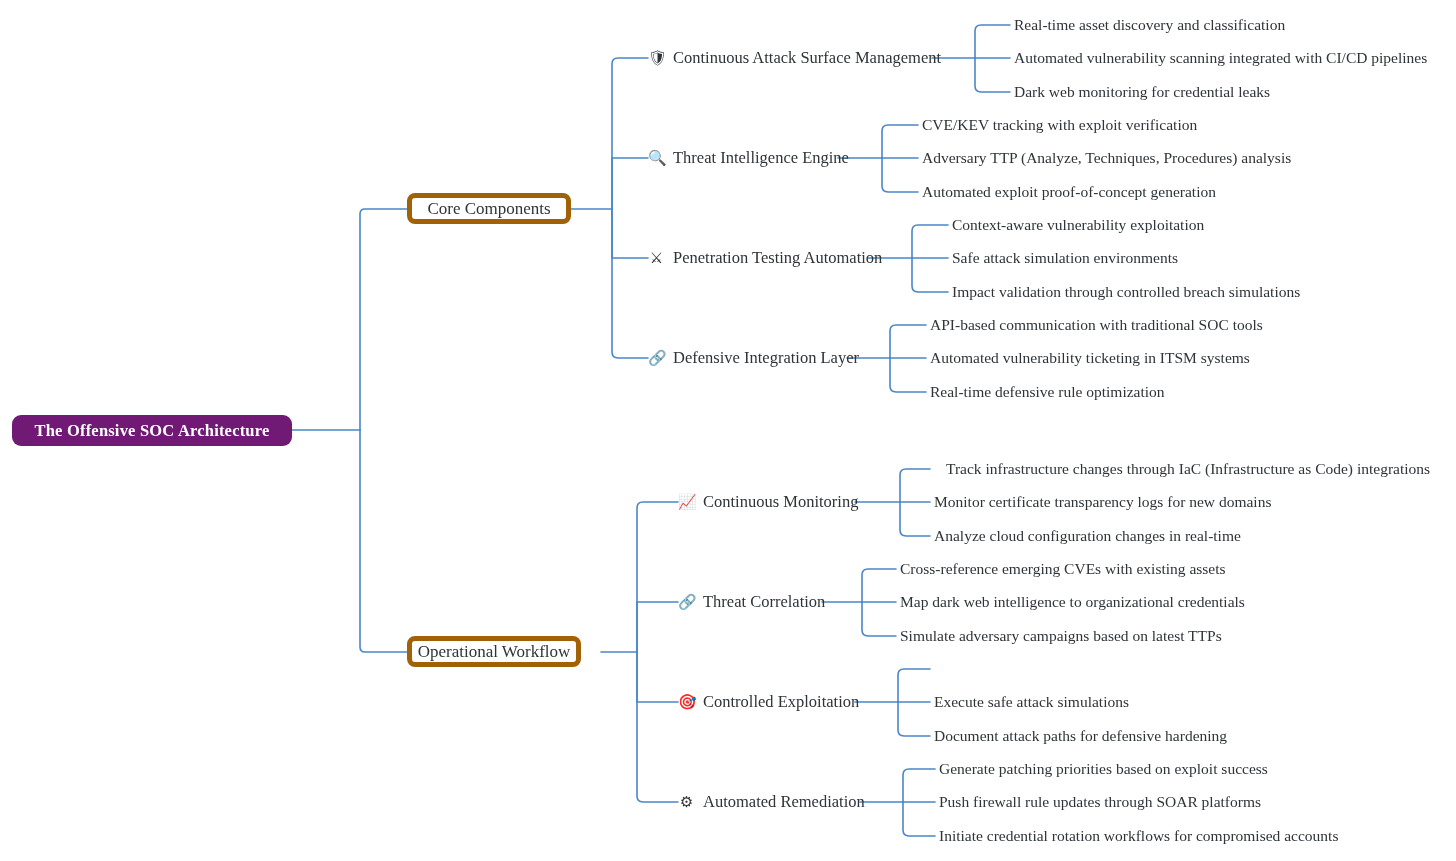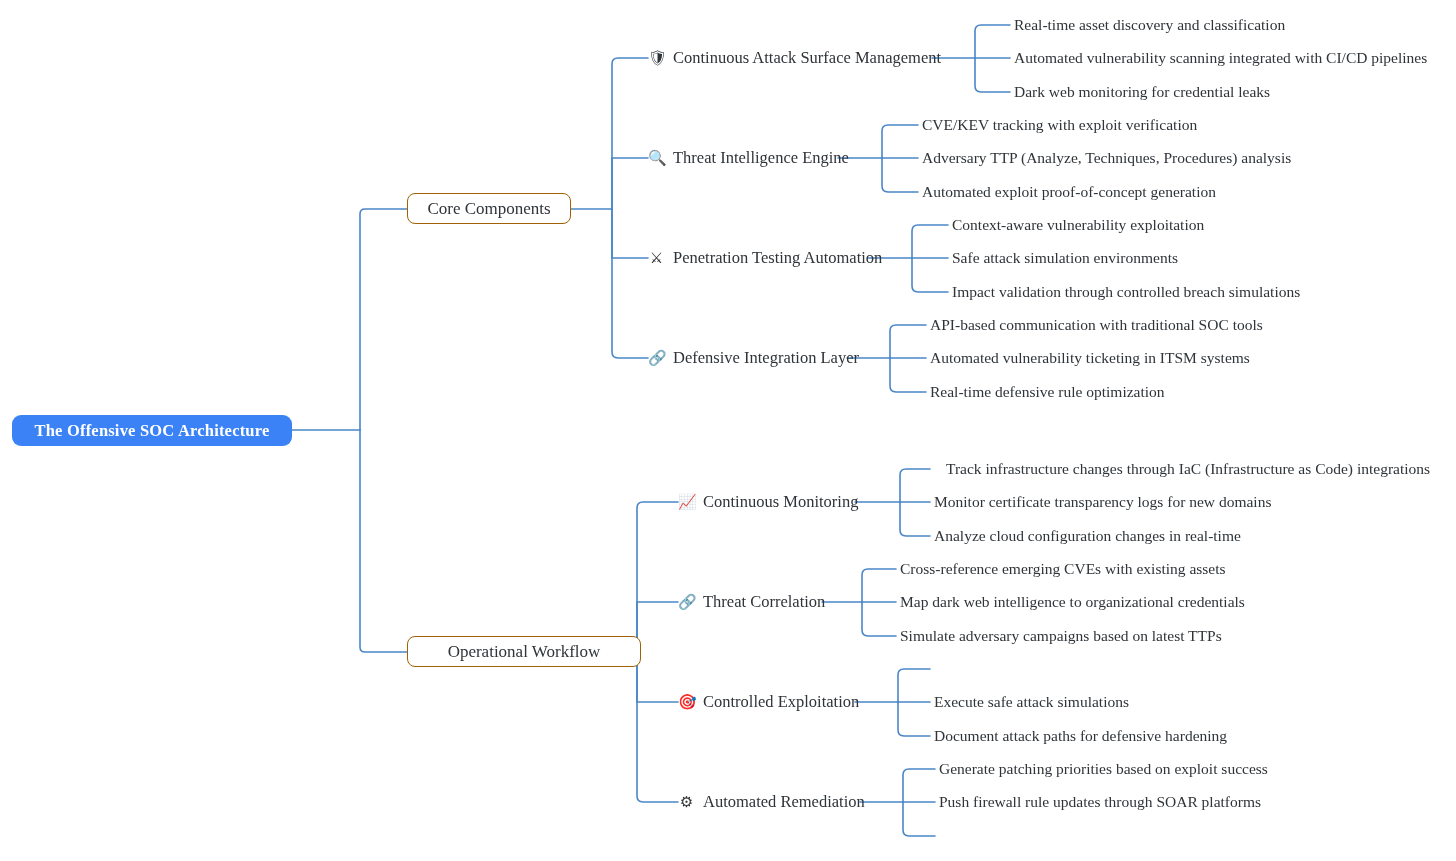--- a/index.html
+++ b/index.html
@@ -31,55 +31,55 @@
     pointer-events: none;
   }
 
   
   .root-node {
     position: absolute;
     left: 12px;
     top: 415px;
     width: 280px;
     height: 31px;
-    background: #3b82f6;
+    background: #701a75;
     border-radius: 9px;
     display: flex;
     align-items: center;
     justify-content: center;
     box-sizing: border-box;
   }
   .root-label {
     color: #ffffff;
     font-size: 16.5px;
     font-weight: bold;
     letter-spacing: 0.2px;
     white-space: nowrap;
   }
 
   
   .branch-node {
     position: absolute;
     height: 31px;
     background: #ffffff;
-    border: 1px solid #a16207;
+    border: 5px solid #a16207;
     border-radius: 8px;
     display: flex;
     align-items: center;
     justify-content: center;
     box-sizing: border-box;
     padding: 0 14px;
   }
   .branch-label {
     font-size: 17px;
     color: #2f3439;
     white-space: nowrap;
   }
   #branch-core  { left: 407px; top: 193px; width: 164px; }
-  #branch-ops   { left: 407px; top: 636px; width: 234px; }
+  #branch-ops   { left: 407px; top: 636px; width: 174px; }
 
   
   .topic-node {
     position: absolute;
     height: 24px;
     display: flex;
     align-items: center;
     white-space: nowrap;
   }
   .topic-icon {
@@ -287,14 +287,17 @@
   <div class="leaf-node" style="left:934px; top:725px;">
     <span class="leaf-label">Document attack paths for defensive hardening</span>
     </div>
 
   <div class="leaf-node" style="left:939px; top:758px;">
     <span class="leaf-label">Generate patching priorities based on exploit success</span>
     </div>
   <div class="leaf-node" style="left:939px; top:791px;">
     <span class="leaf-label">Push firewall rule updates through SOAR platforms</span>
     </div>
+  <div class="leaf-node" style="left:939px; top:825px;">
+    <span class="leaf-label">Initiate credential rotation workflows for compromised accounts</span>
+    </div>
 
 </div>
 
 </body></html>

